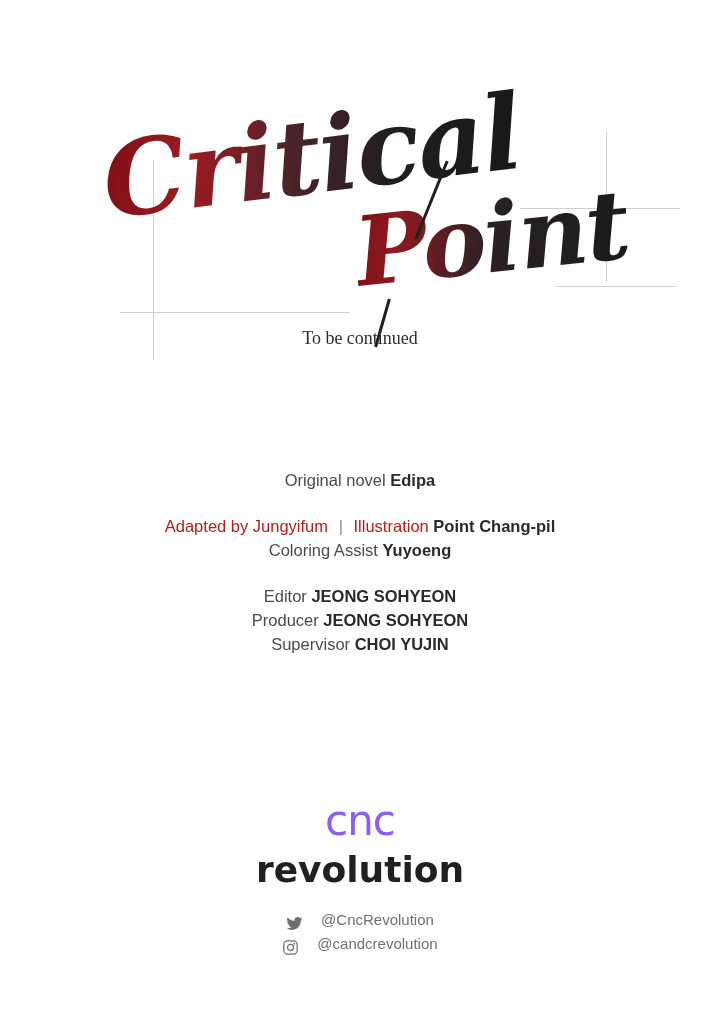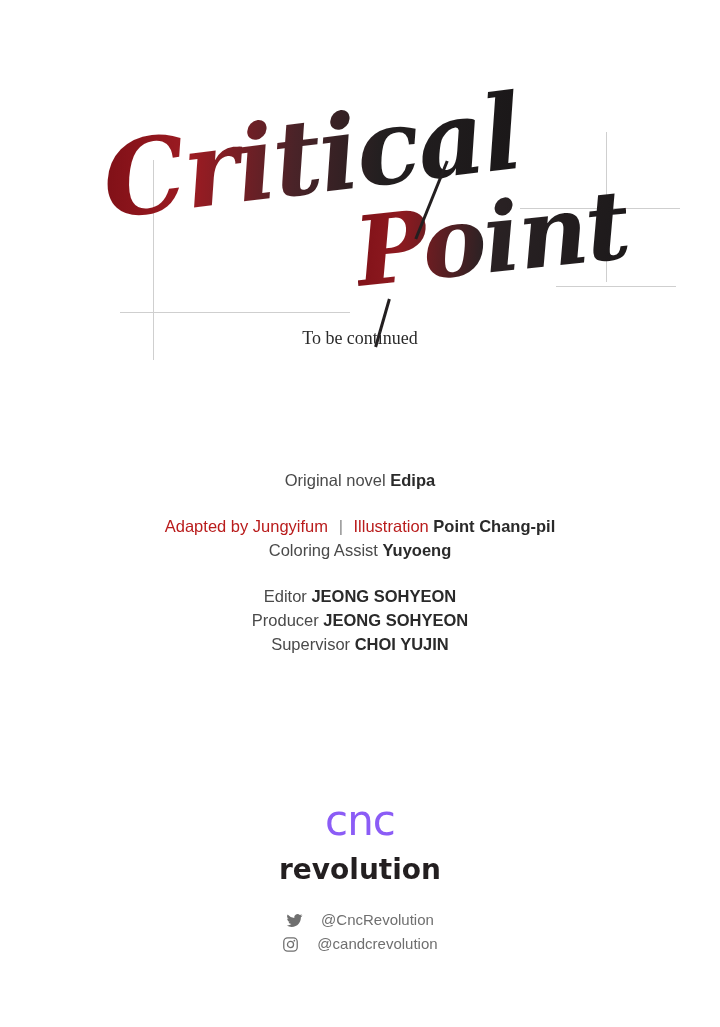--- a/index.html
+++ b/index.html
@@ -126,40 +126,40 @@
     font-family: "DejaVu Sans", sans-serif;
     font-weight: normal;
     font-size: 42px;
     letter-spacing: -1px;
     color: #8b5cf6;
     line-height: 62px;
   }
   .logo-revolution {
     font-family: "DejaVu Sans", sans-serif;
     font-weight: bold;
-    font-size: 28px;
+    font-size: 36px;
     color: #231f20;
     line-height: 40px;
     margin-top: -2px;
   }
 
   
   .social {
     position: absolute;
     top: 908px;
     left: 0;
     width: 720px;
     text-align: center;
     color: #6f6f6f;
     font-size: 15px;
     line-height: 24px;
   }
   .social-row {
     display: flex;
-    align-items: center;
+    align-items: flex-end;
     justify-content: center;
     gap: 18px;
     height: 24px;
   }
   .social-row .handle { color: #6f6f6f; }
   .icon-svg { display: block; }
 </style>
 </head>
 <body>
 

